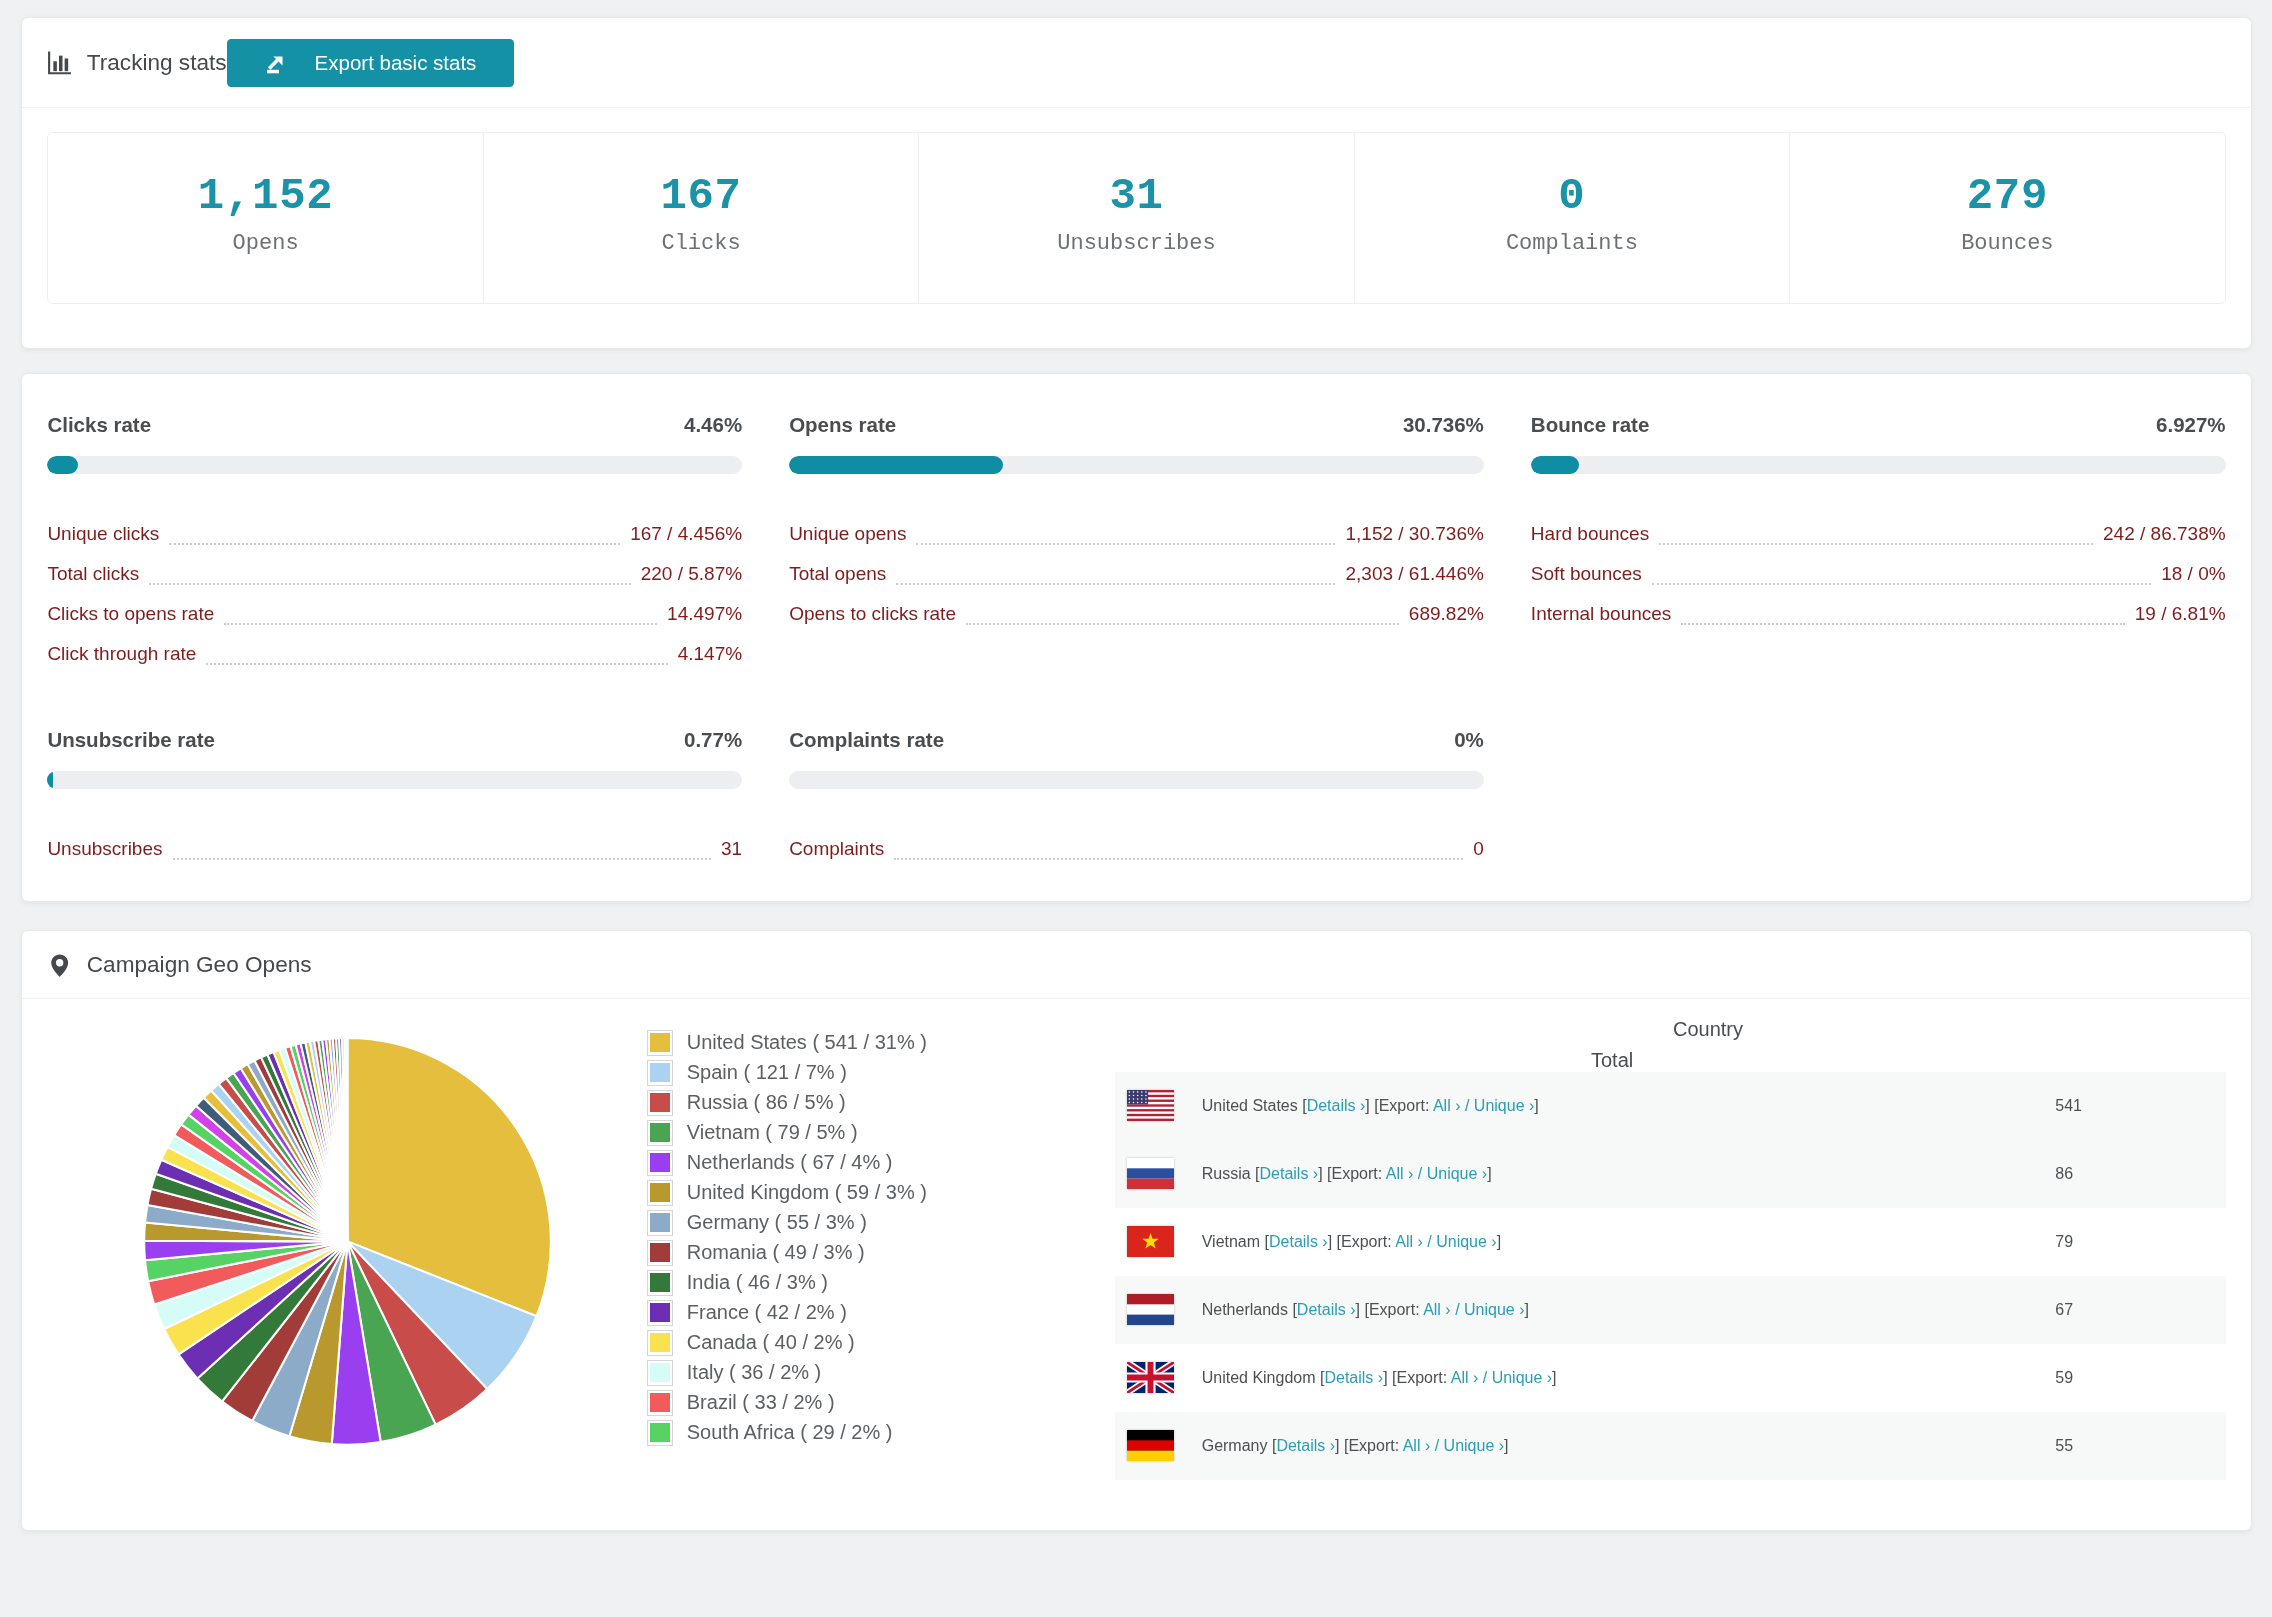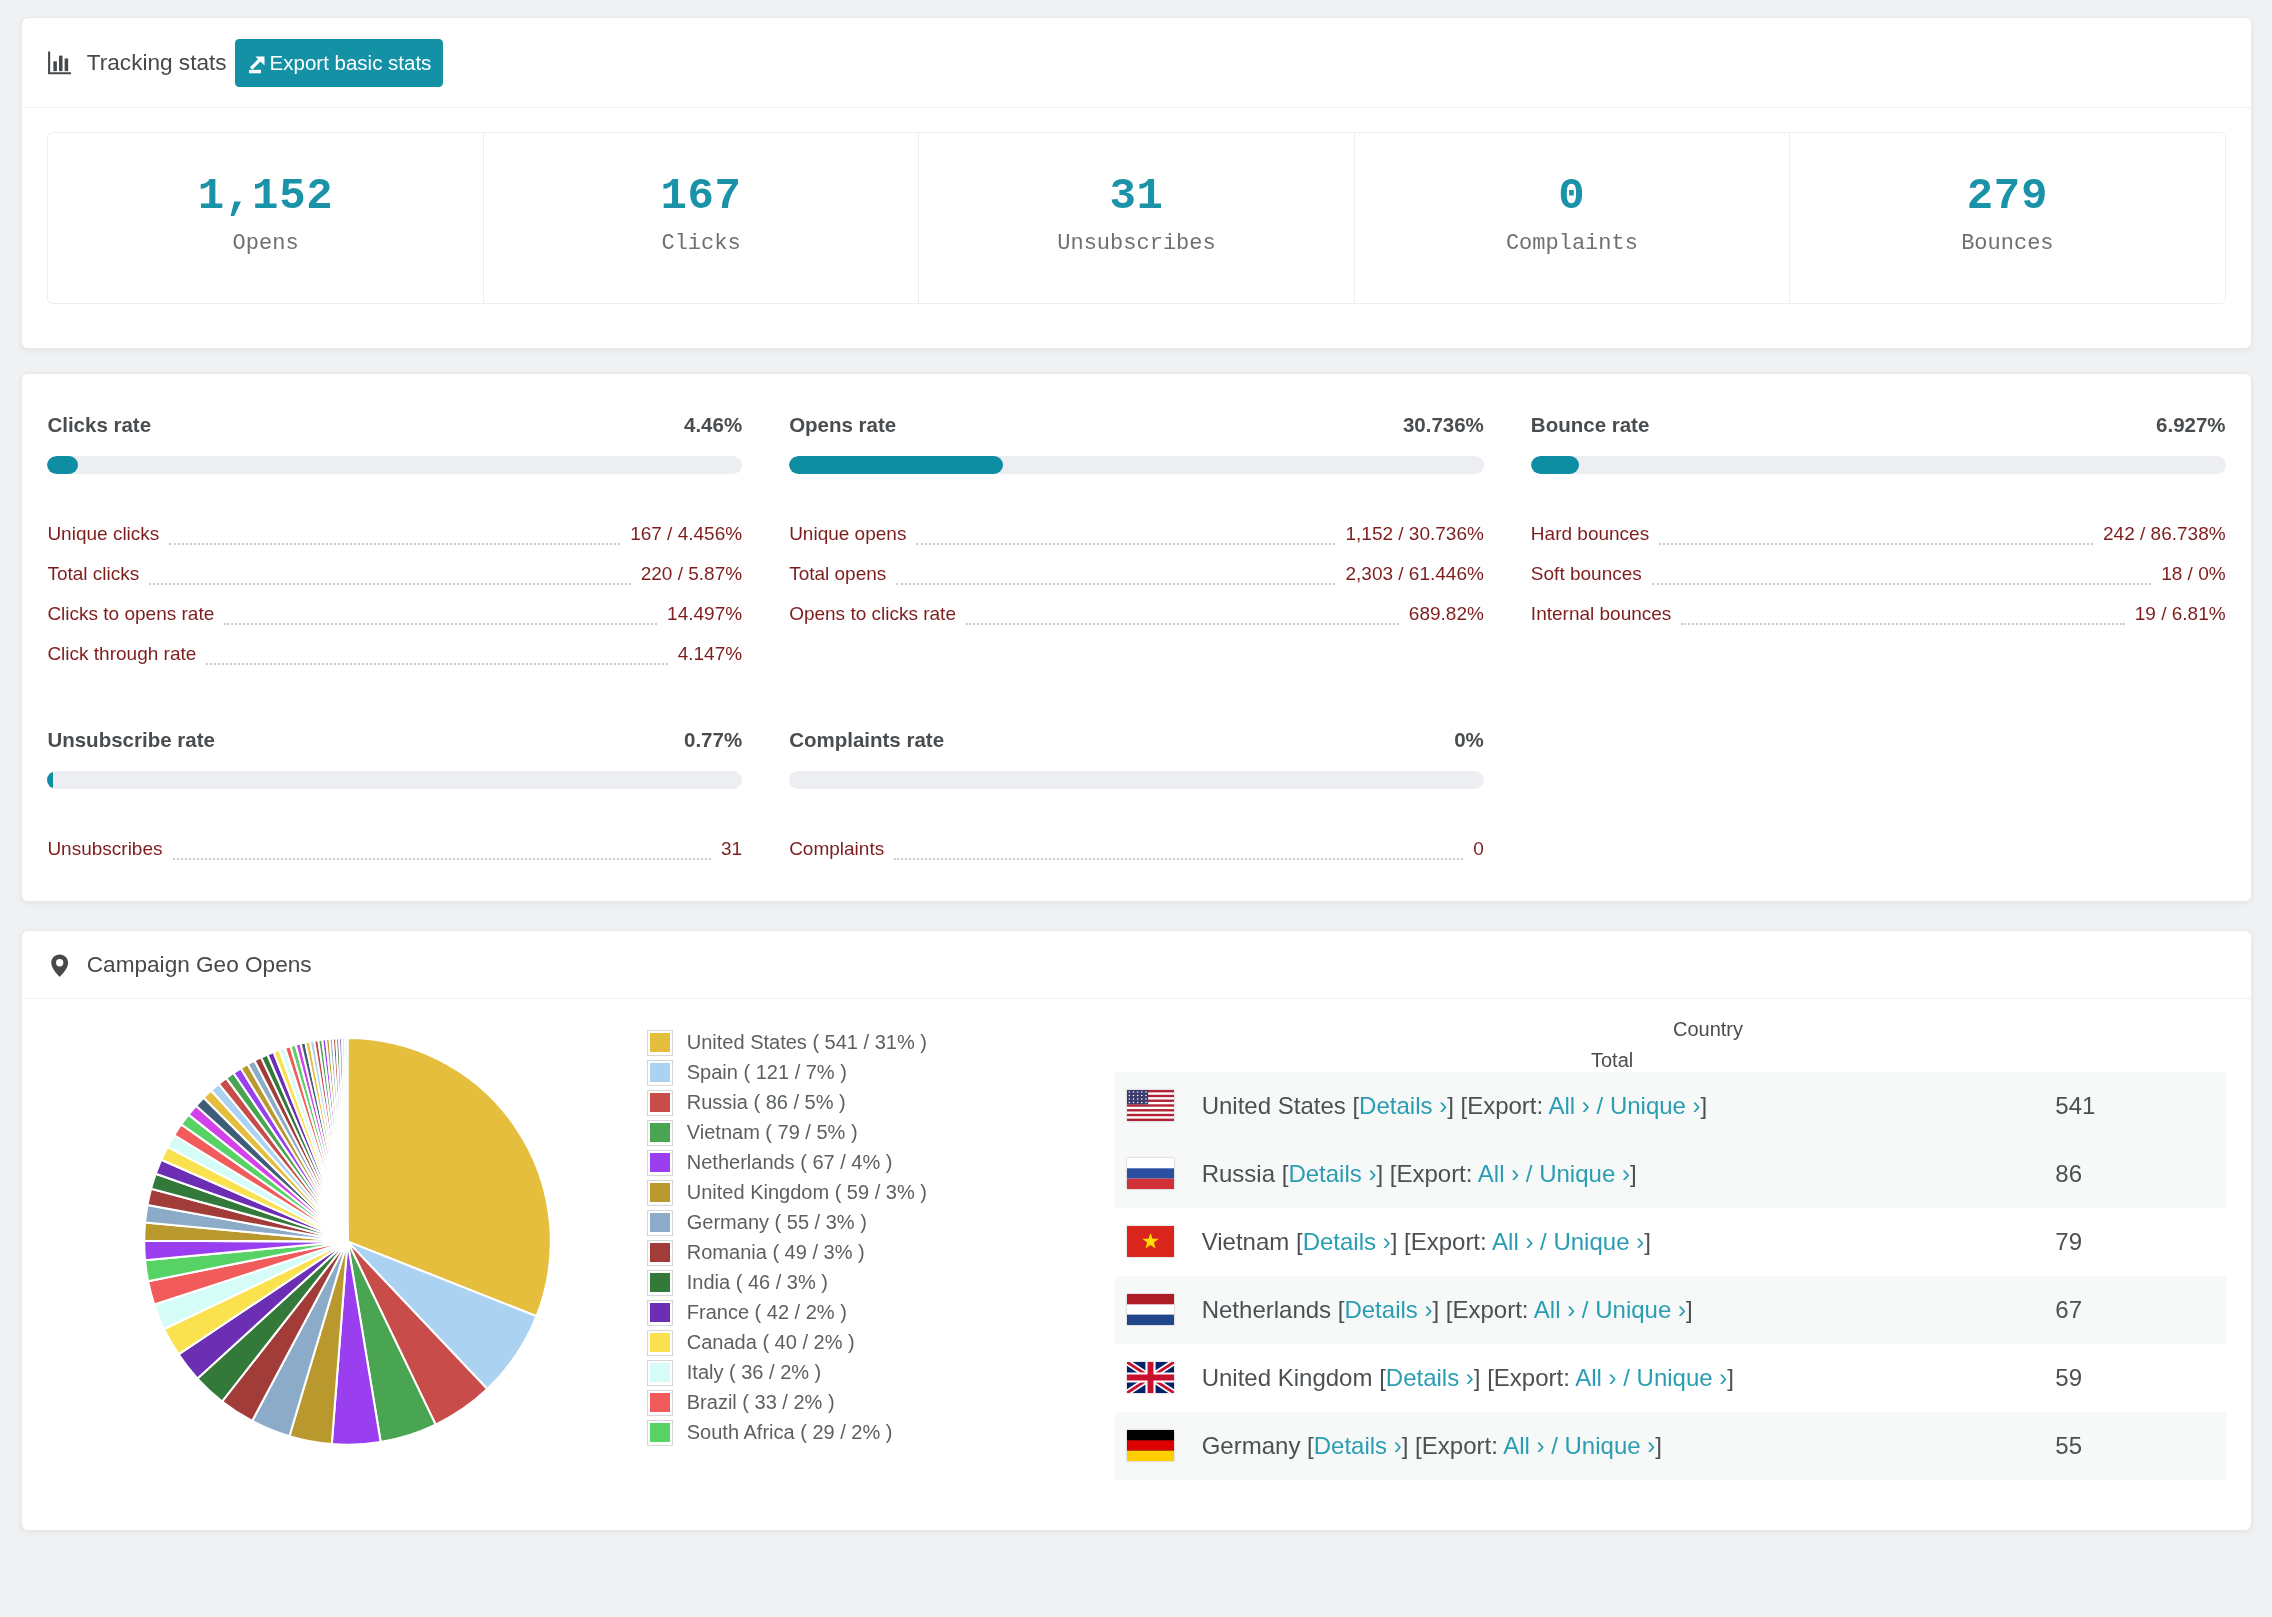--- a/index.html
+++ b/index.html
@@ -36,25 +36,25 @@
     border:1.4px solid #ecee ef;
     border:1.4px solid #eceeef;
     border-radius:5.6px;
   }
   .stat { flex:1; text-align:center; padding:41px 7px 47px 7px; border-left:1.4px solid #eceeef;font-family:Liberation Mono, monospace; }
   .stat:first-child { border-left:none; }
   .stat-value { font-size:44px; font-weight:700; color:#1a93a9; letter-spacing:0.7px; line-height:1; }
   .stat-label { font-size:22px; color:#6d7174; margin-top:12.7px; }
 
   .export-btn {
-    display:flex; align-items:center; gap:2px;
+    display:flex; align-items:center; gap:29px;
     background:#1591a6; color:#fff;
     border:none; border-radius:4.2px;
     font-family:inherit; font-size:20.5px;
-    padding:12px 12px; cursor:pointer;margin-left:8px;
+    padding:12px 38px; cursor:pointer;
   }
   .export-btn svg { width:21px; height:21px; }
 
   
   .rates-card { margin-top:24px; padding:32px 25.4px 41px 25.4px; }
   .rates-grid { display:grid; grid-template-columns:1fr 1fr 1fr; column-gap:47px; row-gap:56px; }
   .rate-head { display:flex; justify-content:space-between; align-items:baseline; }
   .rate-title, .rate-value { font-size:20.5px; font-weight:700; color:#494d50;margin-top:7px; }
   .progress { height:18.4px; background:#eceef1; border-radius:9.2px; margin-top:19px; overflow:hidden; }
   .progress-fill { height:100%; background:#0f8ea3; border-radius:9.2px; min-width:0; }
@@ -75,21 +75,21 @@
   .swatch {
     width:25.4px; height:25.4px; flex:none;
     border:1.4px solid #d4d6d7; padding:2.1px;
     background-clip:content-box;
   }
 
   .geo-table { flex:1; margin-left:73px; height:512px; overflow:hidden; }
   .geo-thead { display:flex; align-items:center; height:54px; padding:0 11.3px; font-size:20px; color:#494d50;flex-direction:column; }
   .geo-th-country { flex:1; padding-left:75px; }
   .geo-th-total { width:159px; flex:none; }
-  .geo-row { display:flex; align-items:center; height:68px; padding:0 11.3px; font-size:24px; color:#4c5053; }
+  .geo-row { display:flex; align-items:center; height:68px; padding:0 11.3px; font-size:16px; color:#4c5053; }
   .geo-row.striped { background:#f7f8f8; }
   .flag { width:47px; height:31px; flex:none; margin-right:28px; box-shadow:0 0 2.1px rgba(0,0,0,.25); }
   .flag svg { width:100%; height:100%; display:block; }
   .country-cell { flex:1; white-space:nowrap; }
   .total-cell { width:159px; flex:none; }
   .lnk { color:#2a9db3; text-decoration:none; cursor:pointer; }
   .punct { color:#4c5053; }
 </style>
 </head>
 <body>

